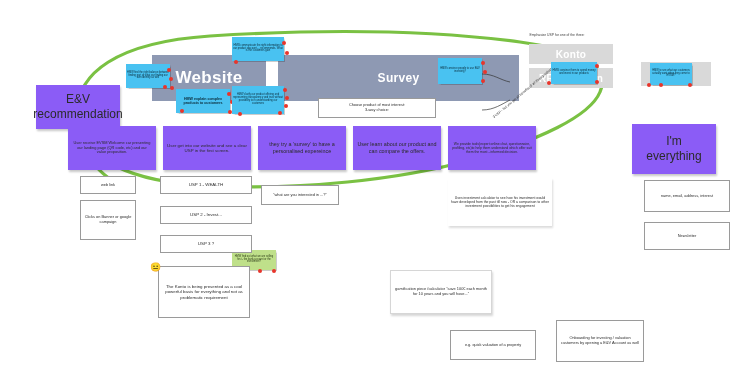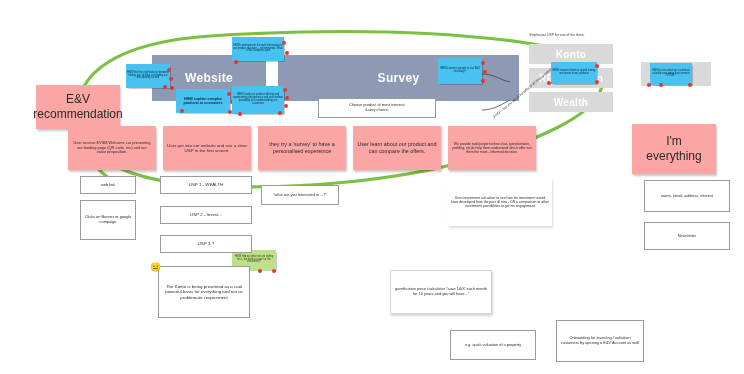--- a/index.html
+++ b/index.html
@@ -14,21 +14,21 @@
 
   
   .stage{
     background:#8e99b3;color:#ffffff;display:flex;align-items:center;
     justify-content:center;font-weight:bold;letter-spacing:.3px;
   }
   .stage.pale{background:#d9d9d9;color:#ffffff;margin-left:29px;}
 
   
   .sticky{
-    background:#fca5a5;box-shadow:1px 1.5px 2px rgba(0,0,0,.22);
+    background:#8b5cf6;box-shadow:1px 1.5px 2px rgba(0,0,0,.22);
     display:flex;align-items:center;justify-content:center;text-align:center;
     padding:3px 4px;line-height:1.25;
   }
   .sticky.big{font-size:12px;}
 
   
   .card{
     background:#ffffff;border:1px solid #9a9a9a;display:flex;align-items:center;
     justify-content:center;text-align:center;padding:2px 3px;line-height:1.25;
   }
@@ -62,39 +62,36 @@
 <body>
 
 <div id="board">
 
   <svg class="lasso" viewBox="0 0 744 374">
     <path d="M78,120 C72,72 120,42 210,36 C320,29 430,30 520,42 C580,50 612,66 600,92
              C590,116 540,140 470,160 C400,180 300,190 210,186 C130,182 84,160 78,120 Z" fill="none" stroke="#7ac143" stroke-width="3.2" stroke-linecap="round"></path>
     <path d="M63,95 C72,130 86,168 120,185" fill="none" stroke="#7ac143" stroke-width="3.2" stroke-linecap="round"></path>
   </svg>
 
-  <div class="node stage" style="left:152px;top:55px;width:114px;height:46px;font-size:12px;">
+  <div class="node stage" style="left:152px;top:55px;width:114px;height:46px;font-size:17px;">
     <span>Website</span>
   </div>
 
   <div class="node stage" style="left:278px;top:55px;width:241px;height:46px;font-size:12px;text-align:right;">
     <span>Survey</span>
   </div>
 
   <div class="node stage pale" style="left:500px;top:44px;width:84px;height:20px;font-size:10px;">
     <span>Konto</span>
   </div>
 
   <div class="node stage pale" style="left:500px;top:68px;width:84px;height:20px;font-size:10px;">
     <span>RE valuation</span>
   </div>
 
-  <div class="node stage pale" style="left:500px;top:92px;width:84px;height:20px;font-size:10px;">
-    <span>Wealth</span>
-  </div>
 
   <div class="node stage pale" style="left:612px;top:62px;width:70px;height:24px;font-size:10px;">
     <span>Dow</span>
   </div>
 
   <div class="node tiny" style="left:497px;top:33px;width:120px;text-align:center;color:#444;">
     <span>Emphasize USP for one of the three:</span>
   </div>
 
   <div class="diaglabel" style="left:492px;top:116px;transform:rotate(-40deg);width:120px;">

